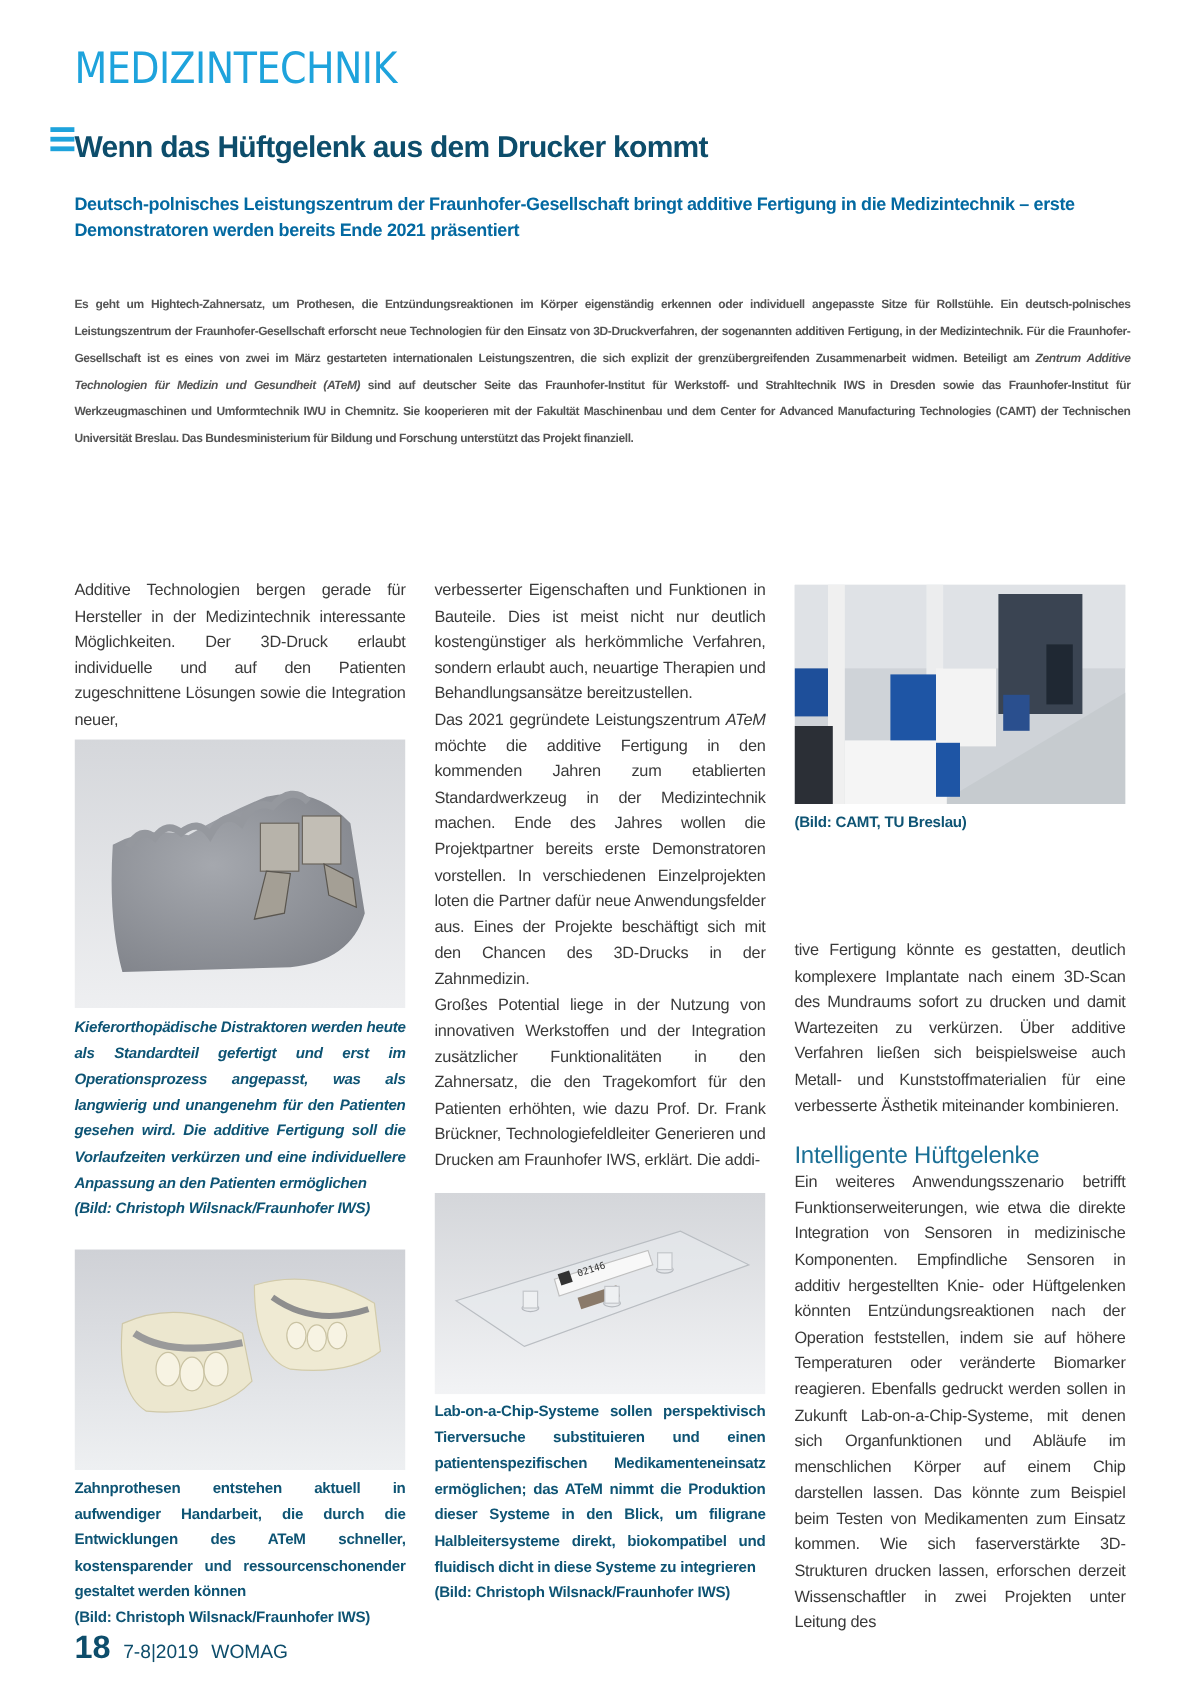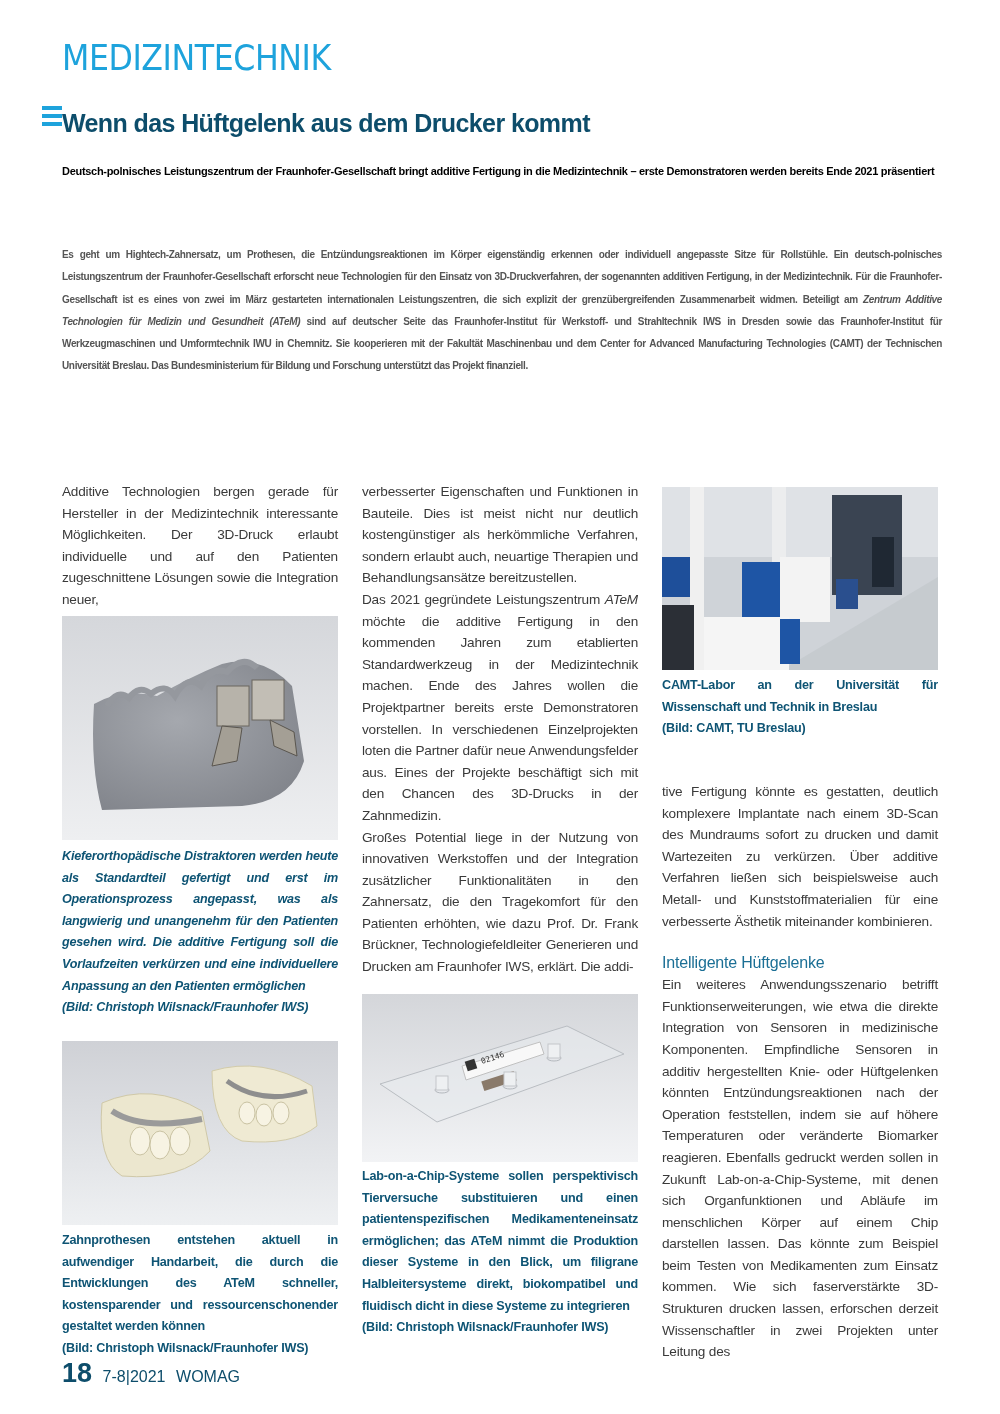--- a/index.html
+++ b/index.html
@@ -8,37 +8,37 @@
   .abs { position: absolute; }
 
   .section-title { left: 62px; top: 36px; font-size: 36px; color: #1ea3dc;
     font-weight: normal; letter-spacing: -0.5px; line-height: 44px; font-family: "DejaVu Sans", sans-serif; transform: scaleX(0.88); transform-origin: left; }
 
   .headline-bar { left: 42px; top: 106px; width: 20px; height: 22px; }
   .headline-bar span { display: block; height: 4px; background: #1ea3dc; margin-bottom: 4px; }
   .headline { left: 62px; top: 108px; font-size: 25px; font-weight: bold; color: #0d4d6b;
     line-height: 30px; letter-spacing: -0.6px; white-space: nowrap; }
 
-  .subhead { left: 62px; top: 160px; width: 880px; font-size: 11px; font-weight: bold; color: #000000;
+  .subhead { left: 62px; top: 160px; width: 880px; font-size: 15px; font-weight: bold; color: #0369a1;
     line-height: 22px; letter-spacing: -0.3px; }
 
   .lead { left: 62px; top: 244px; width: 880px; font-size: 10px; font-weight: bold; color: #555555;
     line-height: 22.3px; letter-spacing: -0.35px; text-align: justify; }
   .lead em { font-style: italic; }
 
   .col { width: 276px; font-size: 13.6px; line-height: 21.6px; color: #3a3a3a; text-align: justify; letter-spacing: -0.2px; }
   .col p { margin: 0; }
   .col em { font-style: italic; }
 
   .caption { width: 276px; font-size: 12.6px; line-height: 21.6px; font-weight: bold; color: #0e5474; text-align: justify; letter-spacing: -0.2px; }
   .caption .credit { display: block; }
 
   .photo { overflow: hidden; }
 
-  .subsection-title { font-size: 16px; color: #1b6f95; line-height: 22px; }
+  .subsection-title { font-size: 20px; color: #1b6f95; line-height: 22px; }
 
   .footer { left: 62px; top: 1358px; font-size: 19px; color: #0d4d6b; white-space: nowrap; }
   .footer .pagenum { font-weight: bold; font-size: 27px; }
   .footer .issue, .footer .mag { font-size: 16px; }
 </style>
 </head>
 <body>
 
 <div class="abs section-title">MEDIZINTECHNIK</div>
 
@@ -162,25 +162,24 @@
     <rect x="80" y="75" width="40" height="60" fill="#1e55a5"></rect>
     <rect x="118" y="70" width="50" height="65" fill="#f3f3f3"></rect>
     <rect x="42" y="130" width="85" height="53" fill="#f5f5f5"></rect>
     <rect x="118" y="132" width="20" height="45" fill="#1e55a5"></rect>
     <rect x="174" y="92" width="22" height="30" fill="#2a4f8e"></rect>
     <rect x="0" y="118" width="32" height="65" fill="#2b2f36"></rect>
   </svg>
 </div>
 
 <div class="abs caption" style="left:662px; top:675px;">
-  <span>CAMT-Labor an der Universität für Wissenschaft und Technik in Breslau</span>
   <span class="credit">(Bild: CAMT, TU Breslau)</span>
 </div>
 
 <div class="abs col" style="left:662px; top:781px;">
   <p>tive Fertigung könnte es gestatten, deutlich komplexere Implantate nach einem 3D-Scan des Mundraums sofort zu drucken und damit Wartezeiten zu verkürzen. Über additive Verfahren ließen sich beispielsweise auch Metall- und Kunststoffmaterialien für eine verbesserte Ästhetik miteinander kombinieren.</p>
   <div class="subsection-title" style="margin-top:20px;">Intelligente Hüftgelenke</div>
   <p>Ein weiteres Anwendungsszenario betrifft Funktionserweiterungen, wie etwa die direkte Integration von Sensoren in medizinische Komponenten. Empfindliche Sensoren in additiv hergestellten Knie- oder Hüftgelenken könnten Entzündungsreaktionen nach der Operation feststellen, indem sie auf höhere Temperaturen oder veränderte Biomarker reagieren. Ebenfalls gedruckt werden sollen in Zukunft Lab-on-a-Chip-Systeme, mit denen sich Organfunktionen und Abläufe im menschlichen Körper auf einem Chip darstellen lassen. Das könnte zum Beispiel beim Testen von Medikamenten zum Einsatz kommen. Wie sich faserverstärkte 3D-Strukturen drucken lassen, erforschen derzeit Wissenschaftler in zwei Projekten unter Leitung des</p>
 </div>
 
 <div class="abs footer">
-  <span class="pagenum">18</span>&nbsp;&nbsp;<span class="issue">7-8|2021</span>&nbsp;&nbsp;<span class="mag">WOMAG</span>
+  <span class="pagenum">18</span>&nbsp;&nbsp;<span class="issue">7-8|2019</span>&nbsp;&nbsp;<span class="mag">WOMAG</span>
 </div>
 
 </body></html>

